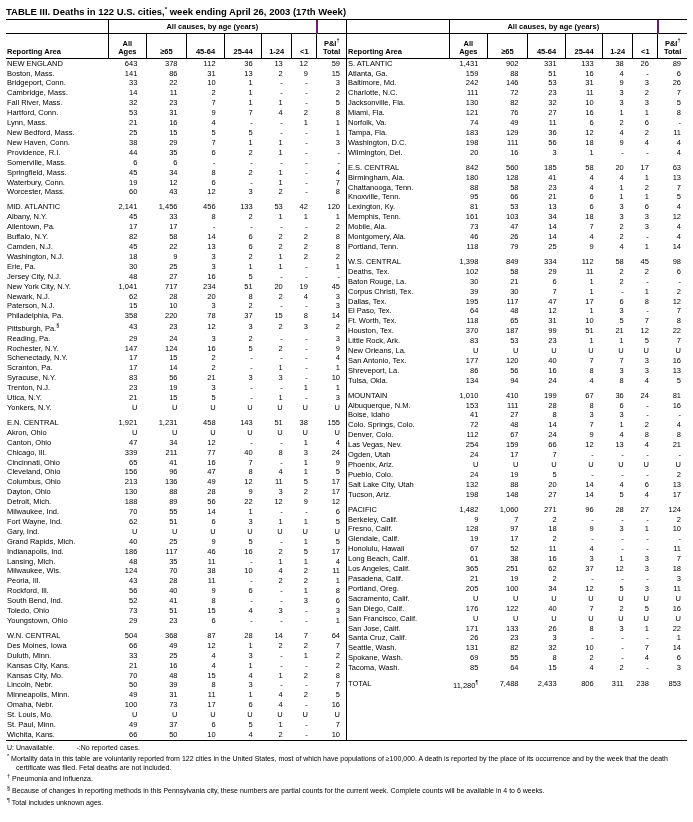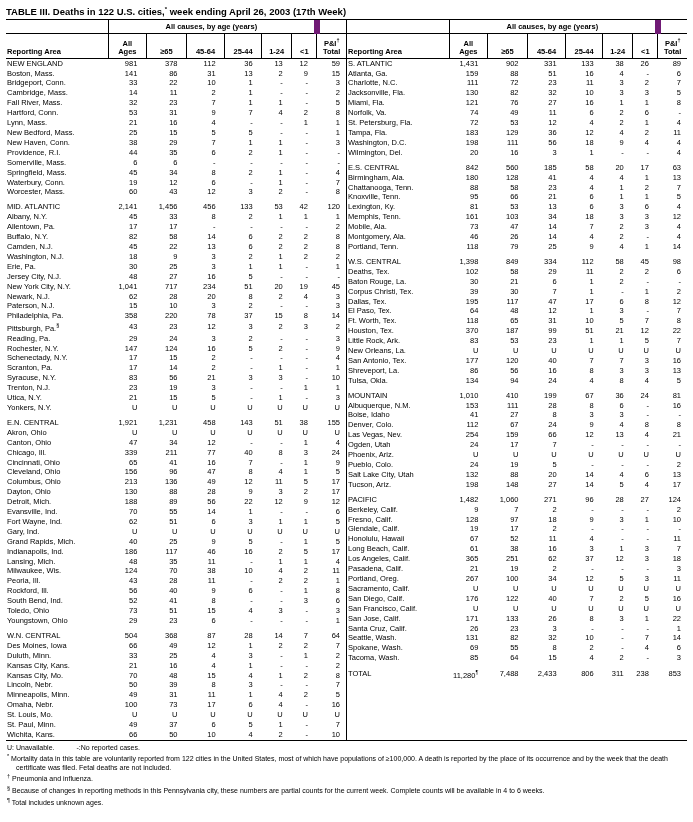--- a/index.html
+++ b/index.html
@@ -18,21 +18,21 @@
   col.c-all  { width:38px; }
   col.c-65   { width:40px; }
   col.c-4564 { width:38px; }
   col.c-2544 { width:37px; }
   col.c-124  { width:30px; }
   col.c-lt1  { width:25px; }
   col.c-pi   { width:29px; }
 
   thead th { font-size:7.5px; font-weight:bold; padding:0; line-height:8px; }
   tr.hdr1 th { border-bottom:1px solid #000; height:13px; vertical-align:middle; }
-  tr.hdr1 th.group { border-left:1px solid #000; border-right:6px solid #701a75; text-align:center; }
+  tr.hdr1 th.group { border-left:1px solid #000; border-right:2px solid #701a75; text-align:center; }
   tr.hdr2 th { border-bottom:1px solid #000; vertical-align:bottom; padding:2px 1px 2px 1px; text-align:center; }
   tr.hdr2 th + th { border-left:1px solid #000; }
   tr.hdr2 th.name-h { text-align:left; padding-left:1px; }
   .stack { display:inline-block; width:22px; white-space:normal; }
   th sup { font-size:5.5px; }
 
   tbody td { font-size:7.5px; line-height:9.9px; height:9.9px; padding:0; white-space:nowrap; overflow:hidden; }
   td.name { text-align:left; padding-left:1px; }
   td.v { text-align:right; padding-right:9px; }
   td.v:last-child { padding-right:6px; }
@@ -77,21 +77,21 @@
             <th>45-64</th>
             <th>25-44</th>
             <th>1-24</th>
             <th>&lt;1</th>
             <th><span>P&amp;I</span><sup>†</sup><div>Total</div></th>
           </tr>
         </thead>
         <tbody>
             <tr class="section-row">
               <td class="name">NEW ENGLAND</td>
-              <td class="v">981</td>
+              <td class="v">643</td>
               <td class="v">378</td>
               <td class="v">112</td>
               <td class="v">36</td>
               <td class="v">13</td>
               <td class="v">12</td>
               <td class="v">59</td>
             </tr>
             <tr>
               <td class="name">Boston, Mass.</td>
               <td class="v">141</td>
@@ -516,21 +516,21 @@
               <td class="name">Detroit, Mich.</td>
               <td class="v">188</td>
               <td class="v">89</td>
               <td class="v">56</td>
               <td class="v">22</td>
               <td class="v">12</td>
               <td class="v">9</td>
               <td class="v">12</td>
             </tr>
             <tr>
-              <td class="name">Evansville, Ind.</td>
+              <td class="name">Milwaukee, Ind.</td>
               <td class="v">70</td>
               <td class="v">55</td>
               <td class="v">14</td>
               <td class="v">1</td>
               <td class="v">-</td>
               <td class="v">-</td>
               <td class="v">6</td>
             </tr>
             <tr>
               <td class="name">Fort Wayne, Ind.</td>
@@ -799,20 +799,30 @@
               <td class="name">Atlanta, Ga.</td>
               <td class="v">159</td>
               <td class="v">88</td>
               <td class="v">51</td>
               <td class="v">16</td>
               <td class="v">4</td>
               <td class="v">-</td>
               <td class="v">6</td>
             </tr>
             <tr>
+              <td class="name">Baltimore, Md.</td>
+              <td class="v">242</td>
+              <td class="v">146</td>
+              <td class="v">53</td>
+              <td class="v">31</td>
+              <td class="v">9</td>
+              <td class="v">3</td>
+              <td class="v">26</td>
+            </tr>
+            <tr>
               <td class="name">Charlotte, N.C.</td>
               <td class="v">111</td>
               <td class="v">72</td>
               <td class="v">23</td>
               <td class="v">11</td>
               <td class="v">3</td>
               <td class="v">2</td>
               <td class="v">7</td>
             </tr>
             <tr>
@@ -837,30 +847,20 @@
             </tr>
             <tr>
               <td class="name">Norfolk, Va.</td>
               <td class="v">74</td>
               <td class="v">49</td>
               <td class="v">11</td>
               <td class="v">6</td>
               <td class="v">2</td>
               <td class="v">6</td>
               <td class="v">-</td>
-            </tr>
-            <tr>
-              <td class="name">St. Petersburg, Fla.</td>
-              <td class="v">72</td>
-              <td class="v">53</td>
-              <td class="v">12</td>
-              <td class="v">4</td>
-              <td class="v">2</td>
-              <td class="v">1</td>
-              <td class="v">4</td>
             </tr>
             <tr>
               <td class="name">Tampa, Fla.</td>
               <td class="v">183</td>
               <td class="v">129</td>
               <td class="v">36</td>
               <td class="v">12</td>
               <td class="v">4</td>
               <td class="v">2</td>
               <td class="v">11</td>
@@ -1129,20 +1129,30 @@
               <td class="name">Boise, Idaho</td>
               <td class="v">41</td>
               <td class="v">27</td>
               <td class="v">8</td>
               <td class="v">3</td>
               <td class="v">3</td>
               <td class="v">-</td>
               <td class="v">-</td>
             </tr>
             <tr>
+              <td class="name">Colo. Springs, Colo.</td>
+              <td class="v">72</td>
+              <td class="v">48</td>
+              <td class="v">14</td>
+              <td class="v">7</td>
+              <td class="v">1</td>
+              <td class="v">2</td>
+              <td class="v">4</td>
+            </tr>
+            <tr>
               <td class="name">Denver, Colo.</td>
               <td class="v">112</td>
               <td class="v">67</td>
               <td class="v">24</td>
               <td class="v">9</td>
               <td class="v">4</td>
               <td class="v">8</td>
               <td class="v">8</td>
             </tr>
             <tr>
@@ -1280,21 +1290,21 @@
               <td class="v">21</td>
               <td class="v">19</td>
               <td class="v">2</td>
               <td class="v">-</td>
               <td class="v">-</td>
               <td class="v">-</td>
               <td class="v">3</td>
             </tr>
             <tr>
               <td class="name">Portland, Oreg.</td>
-              <td class="v">267</td>
+              <td class="v">205</td>
               <td class="v">100</td>
               <td class="v">34</td>
               <td class="v">12</td>
               <td class="v">5</td>
               <td class="v">3</td>
               <td class="v">11</td>
             </tr>
             <tr>
               <td class="name">Sacramento, Calif.</td>
               <td class="v">U</td>

